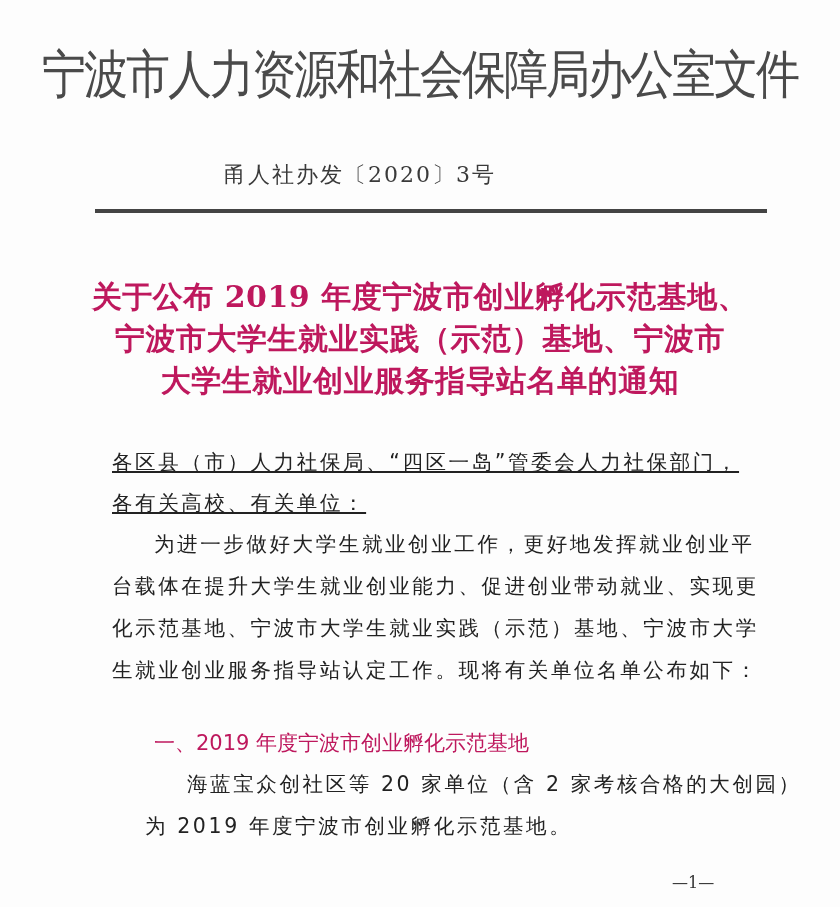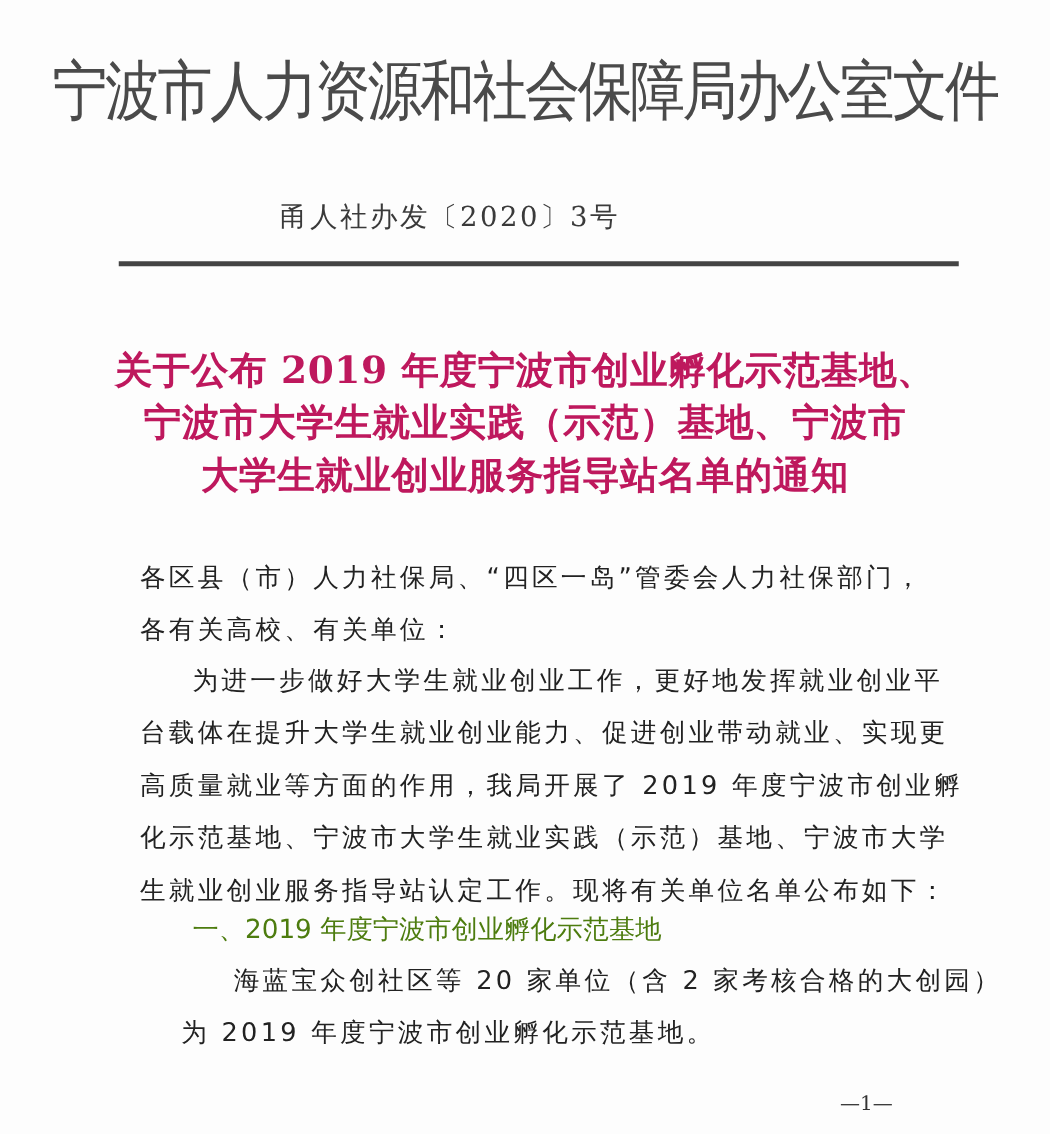--- a/index.html
+++ b/index.html
@@ -79,21 +79,21 @@
       letter-spacing: 2.6px;
       line-height: 28px;
     }
     .line { display: block; }
     .indent { padding-left: 42px; }
     .section-heading {
       position: absolute;
       left: 154px;
       font-family: "DejaVu Sans", "Liberation Sans", sans-serif;
       font-size: 21px;
-      color: #4d7c0f;
+      color: #be185d;
       white-space: nowrap;
       line-height: 28px;
     }
     .page-number {
       position: absolute;
       left: 672px;
       top: 873px;
       font-family: "DejaVu Serif", "Liberation Serif", serif;
       font-size: 16px;
       color: #333;
@@ -110,29 +110,28 @@
   <div class="doc-number">甬人社办发〔2020〕3号</div>
 
   <div class="divider"></div>
 
   <div class="title-block">
     <span class="title-line">关于公布 2019 年度宁波市创业孵化示范基地、</span>
     <span class="title-line">宁波市大学生就业实践（示范）基地、宁波市</span>
     <span class="title-line">大学生就业创业服务指导站名单的通知</span>
   </div>
 
-  <div class="body-text" style="top:448px;">
+  <div class="body-text" style="top:448px;text-decoration:underline;">
     <span class="line" style="margin-bottom:13px;">各区县（市）人力社保局、“四区一岛”管委会人力社保部门，</span>
     <span class="line">各有关高校、有关单位：</span>
   </div>
 
   <div class="body-text" style="top:530px;text-align:right;">
     <span class="line indent" style="margin-bottom:14px;">为进一步做好大学生就业创业工作，更好地发挥就业创业平</span>
     <span class="line" style="margin-bottom:14px;">台载体在提升大学生就业创业能力、促进创业带动就业、实现更</span>
-    <span class="line" style="margin-bottom:14px;">高质量就业等方面的作用，我局开展了 2019 年度宁波市创业孵</span>
     <span class="line" style="margin-bottom:14px;">化示范基地、宁波市大学生就业实践（示范）基地、宁波市大学</span>
     <span class="line">生就业创业服务指导站认定工作。现将有关单位名单公布如下：</span>
   </div>
 
   <div class="section-heading" style="top:729px;">一、2019 年度宁波市创业孵化示范基地</div>
 
   <div class="body-text" style="top:770px;margin-left:33px;">
     <span class="line indent" style="margin-bottom:14px;">海蓝宝众创社区等 20 家单位（含 2 家考核合格的大创园）</span>
     <span class="line">为 2019 年度宁波市创业孵化示范基地。</span>
   </div>

